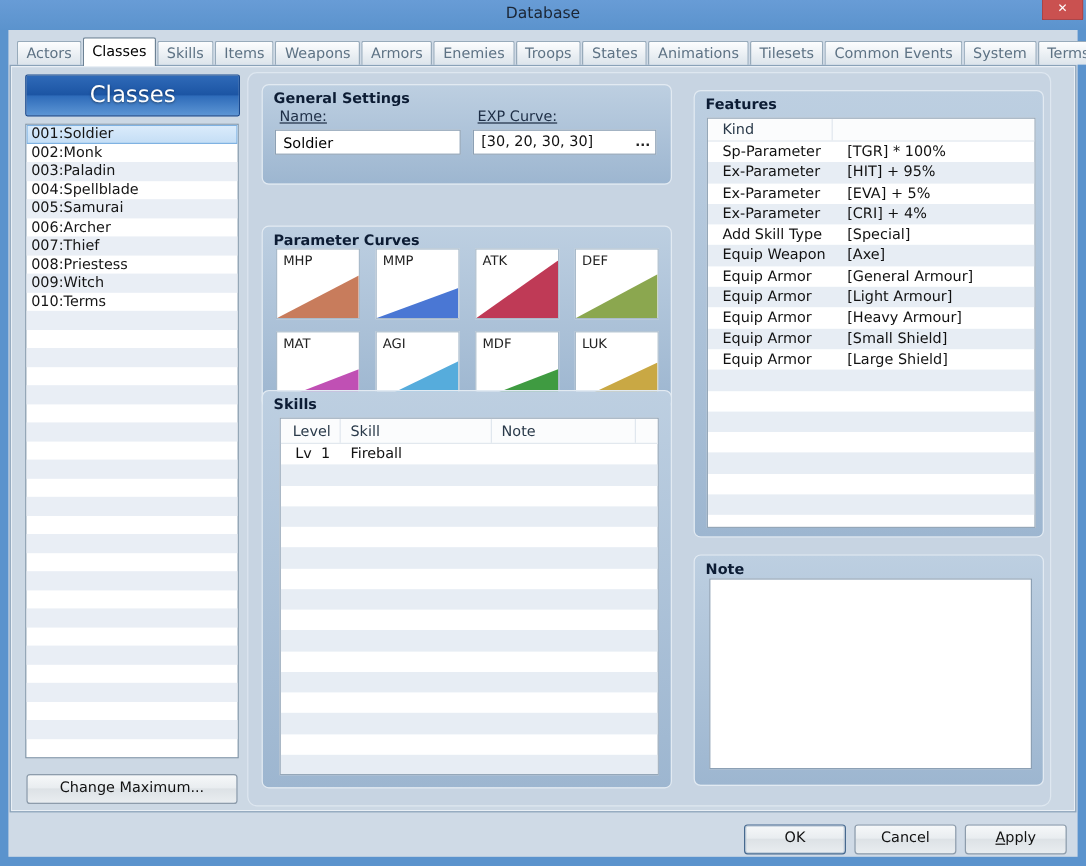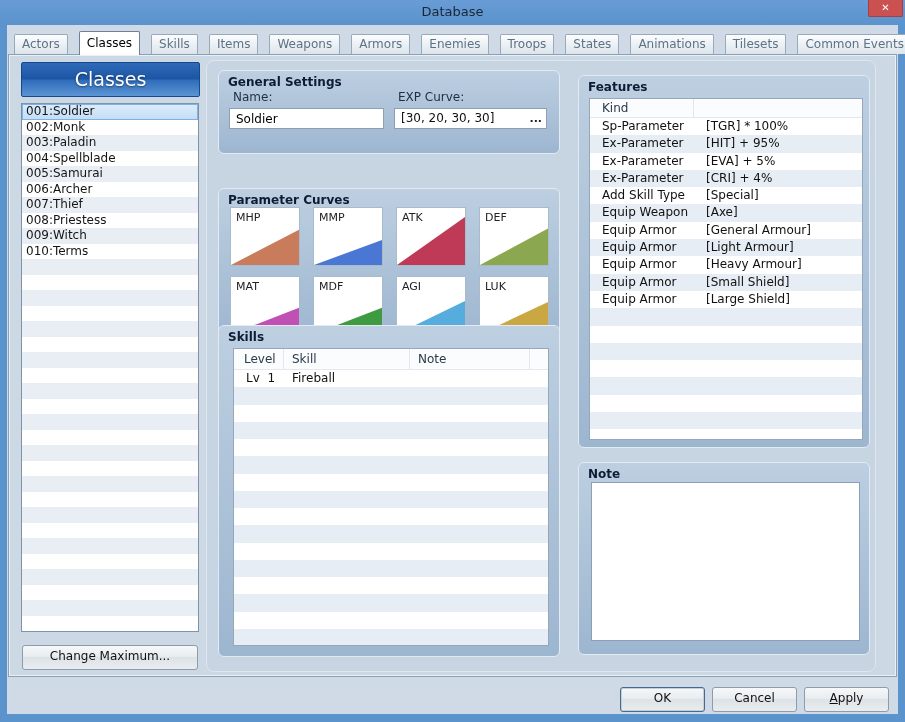--- a/index.html
+++ b/index.html
@@ -5,42 +5,42 @@
   html,body{margin:0;padding:0;}
   body{font-family:"DejaVu Sans","Liberation Sans",sans-serif;font-size:12px;color:#111;}
   #window{position:relative;width:905px;height:722px;background:#5b93cd;overflow:hidden;}
   .titlebar{position:absolute;left:0;top:0;right:0;height:25px;background:linear-gradient(#689cd6,#5b93cd);}
   .title{position:absolute;top:4px;left:0;width:100%;text-align:center;font-size:13px;color:#1b2635;}
   .close{position:absolute;top:0;right:2px;width:33px;height:16px;background:#ca5150;border:1px solid #a93e3e;border-top:none;
          color:#fff;font-size:10px;font-weight:bold;text-align:center;line-height:15px;border-radius:0 0 2px 2px;cursor:default;}
   .dialog{position:absolute;left:7px;top:25px;right:7px;bottom:8px;background:#cfdae6;}
   .tabbar{position:absolute;left:14px;top:30px;height:24px;display:flex;align-items:flex-end;z-index:3;}
   .tab{height:19px;line-height:19px;padding:0 7px;background:linear-gradient(#fcfdfe,#dce4eb);
-       border:1px solid #97aaba;border-bottom:none;color:#5d7284;font-size:12px;margin-right:11px;border-radius:2px 2px 0 0;white-space:nowrap;}
+       border:1px solid #97aaba;border-bottom:none;color:#5d7284;font-size:12px;margin-right:1px;border-radius:2px 2px 0 0;white-space:nowrap;}
   .tab.active{height:23px;line-height:23px;background:#fff;color:#000;border-color:#6d8294;margin-bottom:-1px;z-index:4;position:relative;}
   .frame{position:absolute;left:8px;top:54px;width:887px;height:621px;background:#ccd8e4;border:1px solid #8aa2b8;box-shadow:inset 0 0 0 1px #e9eff5;}
   .clshead{position:absolute;left:21px;top:62px;width:177px;height:33px;border:1px solid #17488e;border-radius:2px;
            background:linear-gradient(180deg,#2f6ab8 0%,#1c55a4 48%,#2f6cba 52%,#5c95d4 100%);
            color:#fff;font-size:19px;text-align:center;line-height:32px;text-shadow:0 1px 2px rgba(0,0,0,.45);}
   .clslist{position:absolute;left:21px;top:103px;width:176px;height:527px;background:#fff;border:1px solid #7e93a7;overflow:hidden;}
   .lrow{height:15.5px;line-height:15.5px;padding-left:4px;font-size:12px;color:#151515;}
   .lrow.stripe{background:#e9eef5;}
   .lrow.sel{background:linear-gradient(#dcecfb,#c3ddf5);outline:1px solid #7fb2e2;outline-offset:-1px;}
   .btn{background:linear-gradient(#f6f8f9,#e9edf0 45%,#dde2e6 50%,#e9edf0);border:1px solid #8d9cab;border-radius:3px;
        font-size:12px;text-align:center;color:#111;cursor:default;}
   .chgmax{position:absolute;left:22px;top:645px;width:174px;height:23px;line-height:21px;}
   .subpanel{position:absolute;left:206px;top:60px;width:668px;height:610px;background:#c7d4e2;border:1px solid #dee7f0;border-radius:8px;}
   .group{position:absolute;background:linear-gradient(#bdcfe1,#9db6d0);border:1px solid #e2eaf2;border-radius:6px;}
   .glabel{position:absolute;left:9px;top:4px;font-weight:bold;font-size:12px;color:#0c1c34;}
   .g-general{left:218px;top:70px;width:340px;height:82px;}
   .g-curves{left:218px;top:160px;width:340px;height:150px;margin-top:28px;}
   .g-skills{left:218px;top:325px;width:340px;height:330px;}
   .g-features{left:578px;top:75px;width:290px;height:371px;}
   .g-note{left:578px;top:462px;width:290px;height:191px;}
-  .sublabel{position:absolute;font-size:12px;color:#1d2d45;}
+  .sublabel{position:absolute;font-size:12px;color:#1d2d45;text-decoration:underline;}
   .inputbox{position:absolute;height:19px;background:#fff;border:1px solid #8ca0b4;font-size:12px;line-height:19px;padding-left:6px;box-sizing:content-box;}
   .inputbox input{border:none;outline:none;width:100%;height:100%;font:inherit;background:transparent;padding:0;}
   .dots{position:absolute;right:4px;top:0;font-weight:bold;font-size:11px;line-height:19px;color:#222;cursor:default;}
   .curvegrid{position:absolute;left:11px;top:18px;display:grid;grid-template-columns:repeat(4,68px);gap:10px 15px;}
   .tile{position:relative;width:68px;height:57px;background:#fff;border:1px solid #a9bbcb;overflow:hidden;}
   .tlab{position:absolute;left:5px;top:3px;font-size:11px;color:#222;z-index:2;}
   .tri{position:absolute;left:0;top:0;right:0;bottom:0;}
   .table{position:absolute;background:#fff;border:1px solid #95a7b8;overflow:hidden;}
   .thead{display:flex;background:#fbfcfd;border-bottom:1px solid #e2e8ee;color:#2a3a4a;align-items:center;}
   .thead span{border-right:1px solid #e0e7ee;box-sizing:border-box;}
@@ -163,26 +163,26 @@
         </div>
         <div class="tile">
           <span class="tlab">DEF</span>
           <div class="tri" style="background: rgb(139, 167, 79); clip-path: polygon(0% 100%, 100% 36%, 100% 100%);"></div>
         </div>
         <div class="tile">
           <span class="tlab">MAT</span>
           <div class="tri" style="background: rgb(192, 80, 180); clip-path: polygon(0% 100%, 100% 54%, 100% 100%);"></div>
         </div>
         <div class="tile">
+          <span class="tlab">AGI</span>
+          <div class="tri" style="background: rgb(86, 172, 220); clip-path: polygon(0% 100%, 100% 42%, 100% 100%);"></div>
+        </div>
+        <div class="tile">
           <span class="tlab">MDF</span>
           <div class="tri" style="background: rgb(63, 155, 65); clip-path: polygon(0% 100%, 100% 54%, 100% 100%);"></div>
-        </div>
-        <div class="tile">
-          <span class="tlab">AGI</span>
-          <div class="tri" style="background: rgb(86, 172, 220); clip-path: polygon(0% 100%, 100% 42%, 100% 100%);"></div>
         </div>
         <div class="tile">
           <span class="tlab">LUK</span>
           <div class="tri" style="background: rgb(201, 168, 68); clip-path: polygon(0% 100%, 100% 44%, 100% 100%);"></div>
         </div>
       </div>
   </div>
 
   <div class="group g-skills">
     <div class="glabel">Skills</div>

